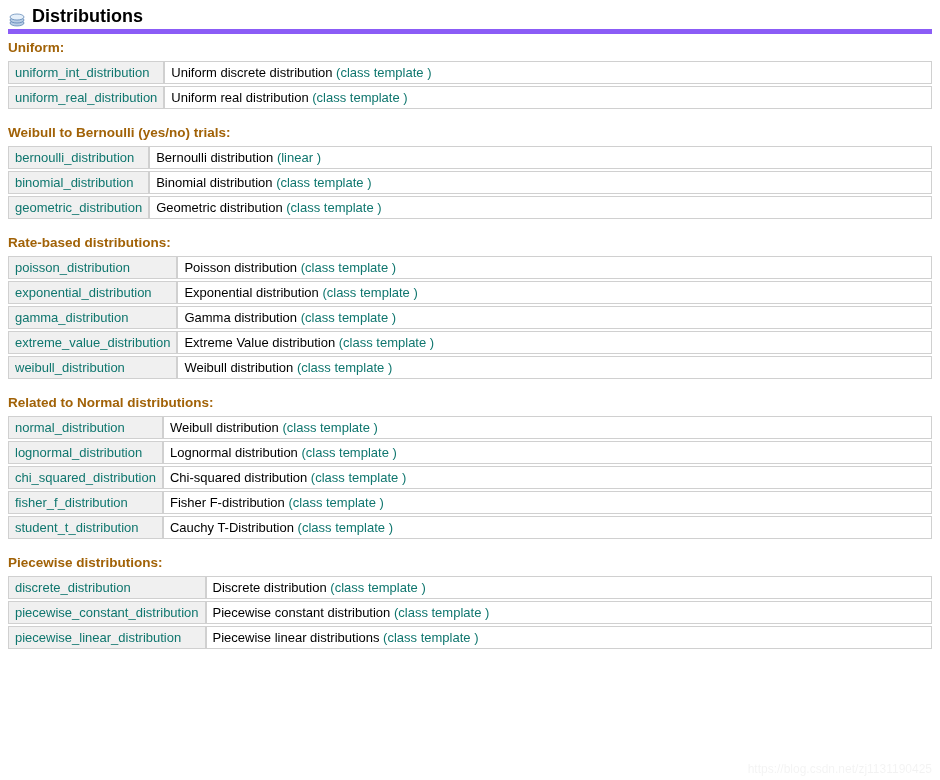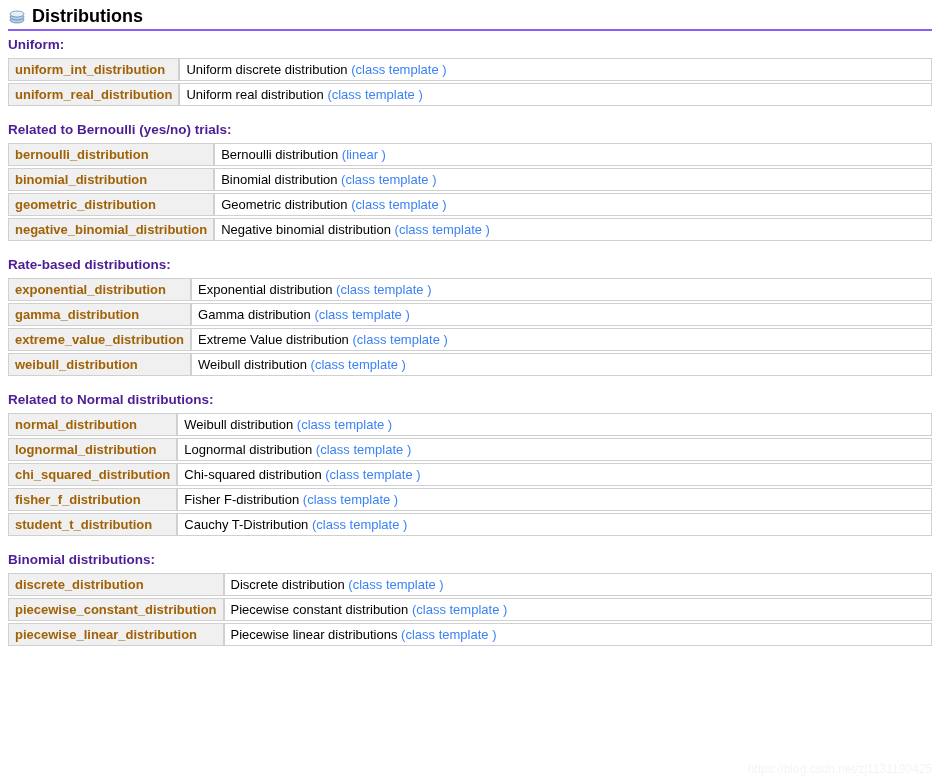--- a/index.html
+++ b/index.html
@@ -6,22 +6,22 @@
     margin: 0;
     padding: 6px 8px;
     font-family: Verdana, Geneva, sans-serif;
     font-size: 13px;
     color: #000;
     width: 924px;
     background: #fff;
   }
   .heading {
     display: flex;
-    align-items: center;
-    border-bottom: 2px solid #8b5cf6;
+    align-items: flex-end;
+    border-bottom: 5px solid #8b5cf6;
     padding-bottom: 2px;
     margin-bottom: 6px;
   }
   .heading h2 {
     margin: 0;
     font-size: 18px;
     font-weight: bold;
     color: #000;
   }
   .layers-icon {
@@ -30,21 +30,21 @@
     display: inline-block;
     margin-right: 6px;
     position: relative;
   }
   .layers-icon svg { display: block; }
   .subhead {
     font-weight: bold;
     font-size: 13.5px;
     margin-top: 14px;
     margin-bottom: 4px;
-    color: #4c1d95;
+    color: #a16207;
   }
   .subhead.first { margin-top: 2px; }
   table.grid {
     width: 100%;
     border-collapse: separate;
     border-spacing: 0 2px;
   }
   table.grid td {
     border: 1px solid #d0d0d0;
     padding: 3px 6px 3px 6px;
@@ -53,26 +53,26 @@
     background: #fff;
   }
   table.grid td.name-cell {
     background: #f0f0f0;
     white-space: nowrap;
   }
   table.grid td.desc-cell {
     width: 100%;
   }
   a.link {
-    color: #a16207;
-    font-weight: bold;
+    color: #0f766e;
+    font-weight: normal;
     text-decoration: none;
   }
   .typeinfo {
-    color: #3b82f6;
+    color: #0f766e;
   }
   .watermark {
     position: fixed;
     bottom: 4px;
     right: 8px;
     font-size: 12px;
     color: rgba(0,0,0,0.05);
     letter-spacing: 0px;
     font-family: Arial, sans-serif;
     pointer-events: none;
@@ -99,44 +99,44 @@
         <tr>
           <td class="name-cell"><a class="link" href="#">uniform_int_distribution</a></td>
           <td class="desc-cell"><span>Uniform discrete distribution</span> <span class="typeinfo">(class template )</span></td>
         </tr>
         <tr>
           <td class="name-cell"><a class="link" href="#">uniform_real_distribution</a></td>
           <td class="desc-cell"><span>Uniform real distribution</span> <span class="typeinfo">(class template )</span></td>
         </tr>
       </tbody>
     </table>
-    <div class="subhead">Related to Bernoulli (yes/no) trials:</div>
+    <div class="subhead">Weibull to Bernoulli (yes/no) trials:</div>
     <table class="grid">
       <tbody>
         <tr>
           <td class="name-cell"><a class="link" href="#">bernoulli_distribution</a></td>
           <td class="desc-cell"><span>Bernoulli distribution</span> <span class="typeinfo">(linear )</span></td>
         </tr>
         <tr>
           <td class="name-cell"><a class="link" href="#">binomial_distribution</a></td>
           <td class="desc-cell"><span>Binomial distribution</span> <span class="typeinfo">(class template )</span></td>
         </tr>
         <tr>
           <td class="name-cell"><a class="link" href="#">geometric_distribution</a></td>
           <td class="desc-cell"><span>Geometric distribution</span> <span class="typeinfo">(class template )</span></td>
         </tr>
-        <tr>
-          <td class="name-cell"><a class="link" href="#">negative_binomial_distribution</a></td>
-          <td class="desc-cell"><span>Negative binomial distribution</span> <span class="typeinfo">(class template )</span></td>
-        </tr>
       </tbody>
     </table>
     <div class="subhead">Rate-based distributions:</div>
     <table class="grid">
       <tbody>
+        <tr>
+          <td class="name-cell"><a class="link" href="#">poisson_distribution</a></td>
+          <td class="desc-cell"><span>Poisson distribution</span> <span class="typeinfo">(class template )</span></td>
+        </tr>
         <tr>
           <td class="name-cell"><a class="link" href="#">exponential_distribution</a></td>
           <td class="desc-cell"><span>Exponential distribution</span> <span class="typeinfo">(class template )</span></td>
         </tr>
         <tr>
           <td class="name-cell"><a class="link" href="#">gamma_distribution</a></td>
           <td class="desc-cell"><span>Gamma distribution</span> <span class="typeinfo">(class template )</span></td>
         </tr>
         <tr>
           <td class="name-cell"><a class="link" href="#">extreme_value_distribution</a></td>
@@ -166,21 +166,21 @@
         <tr>
           <td class="name-cell"><a class="link" href="#">fisher_f_distribution</a></td>
           <td class="desc-cell"><span>Fisher F-distribution</span> <span class="typeinfo">(class template )</span></td>
         </tr>
         <tr>
           <td class="name-cell"><a class="link" href="#">student_t_distribution</a></td>
           <td class="desc-cell"><span>Cauchy T-Distribution</span> <span class="typeinfo">(class template )</span></td>
         </tr>
       </tbody>
     </table>
-    <div class="subhead">Binomial distributions:</div>
+    <div class="subhead">Piecewise distributions:</div>
     <table class="grid">
       <tbody>
         <tr>
           <td class="name-cell"><a class="link" href="#">discrete_distribution</a></td>
           <td class="desc-cell"><span>Discrete distribution</span> <span class="typeinfo">(class template )</span></td>
         </tr>
         <tr>
           <td class="name-cell"><a class="link" href="#">piecewise_constant_distribution</a></td>
           <td class="desc-cell"><span>Piecewise constant distribution</span> <span class="typeinfo">(class template )</span></td>
         </tr>

